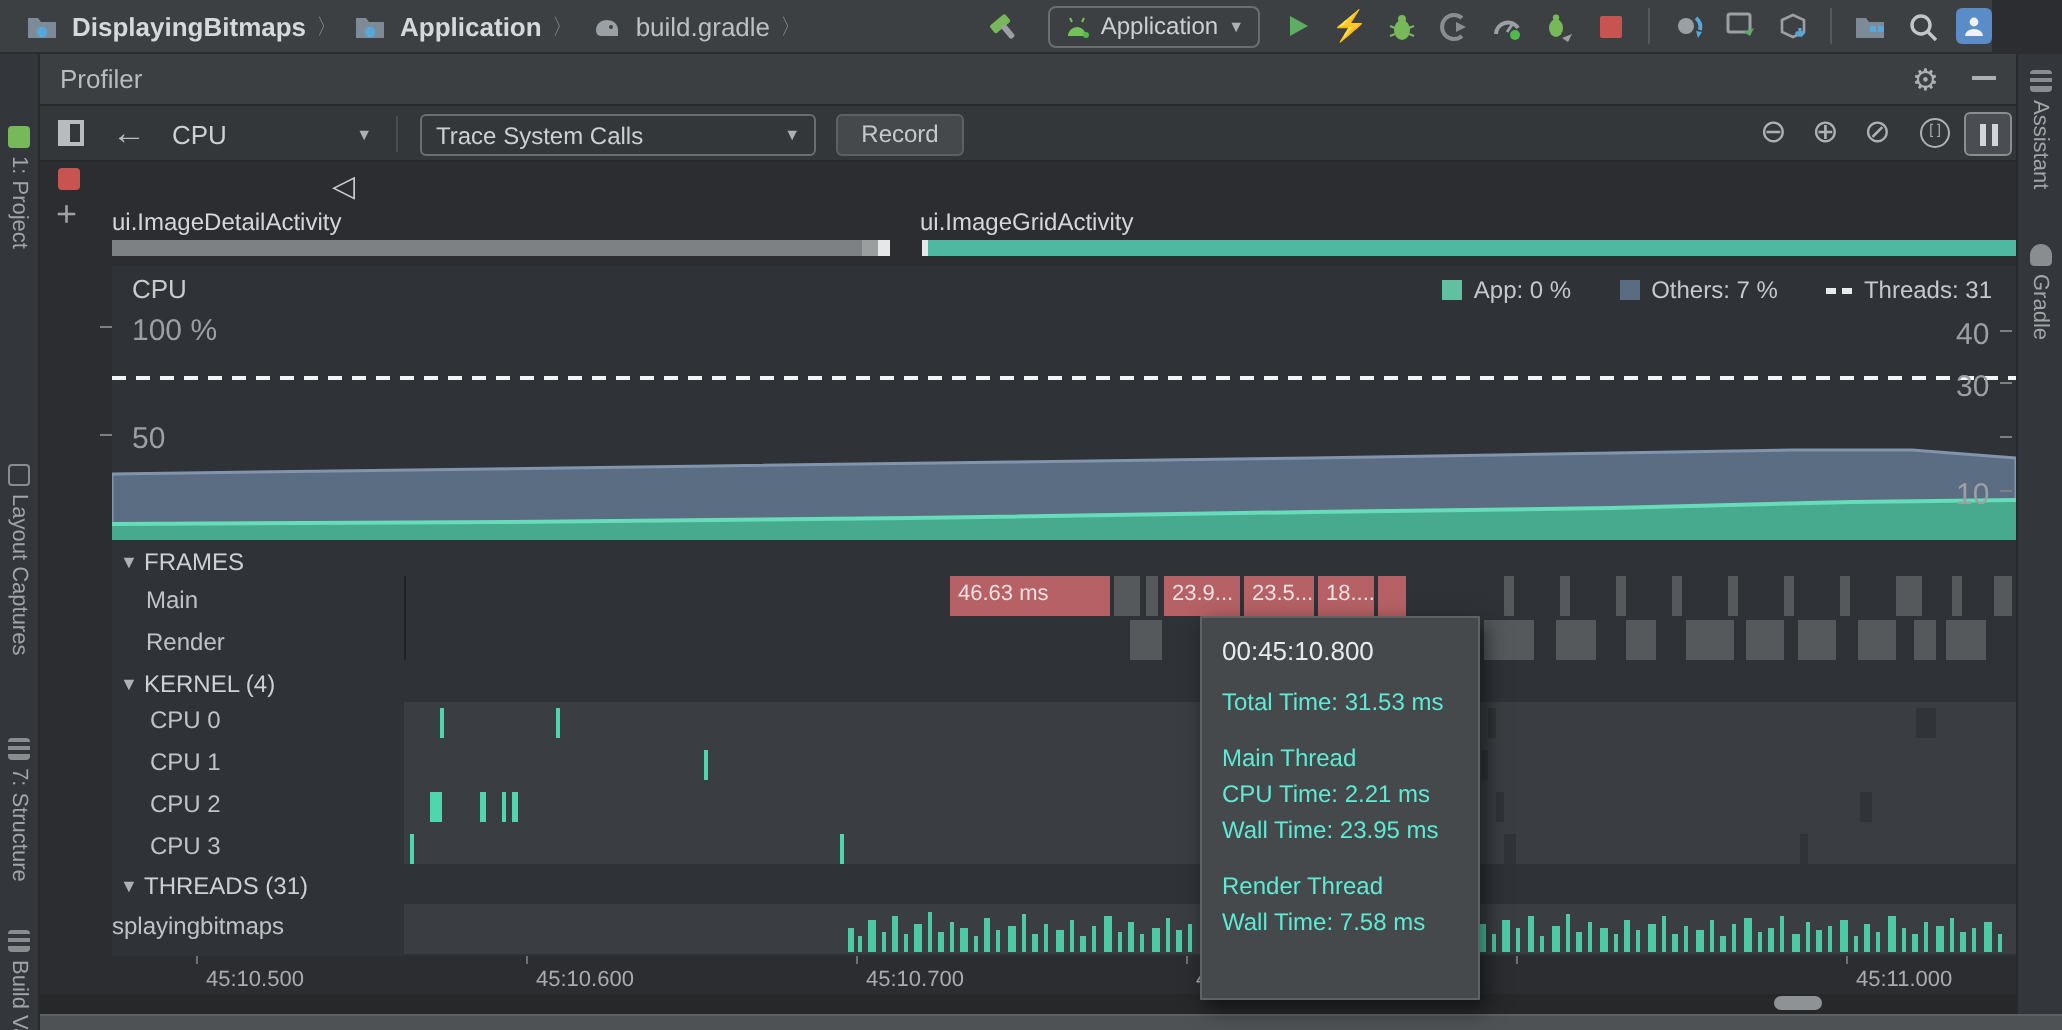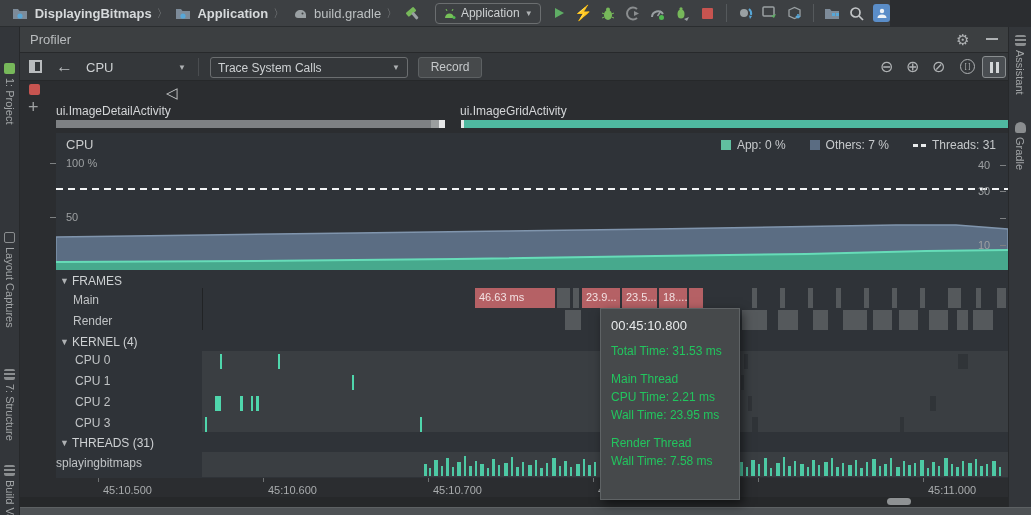--- a/index.html
+++ b/index.html
@@ -2,21 +2,21 @@
 <html><head>
 <meta charset="utf-8">
 <style>
   * { margin:0; padding:0; box-sizing:border-box; }
   html,body { width:1031px; height:515px; overflow:hidden; }
   body { font-family:"Liberation Sans", sans-serif; background:#2b2d30; color:#c6c9cb; font-size:12px; }
   #root { position:relative; width:1031px; height:515px; background:#2b2d30; }
   .abs { position:absolute; }
 
   
-  #top-toolbar { left:0; top:0; width:890px; height:27px; background:#3d4043; border-bottom:1px solid #2a2d2f; display:flex; align-items:center; padding-left:8px; }
+  #top-toolbar { left:0; top:0; width:996px; height:27px; background:#3d4043; border-bottom:1px solid #2a2d2f; display:flex; align-items:center; padding-left:8px; }
   .crumb { font-size:13px; font-weight:bold; color:#d6d9db; margin:0 2px; white-space:nowrap; }
   .crumb.dim { font-weight:normal; color:#bcc0c2; }
   .crumb-sep { color:#85888a; font-size:11px; margin:0 3px; }
   .tbicon { display:inline-flex; width:22px; height:22px; align-items:center; justify-content:center; margin:0 2px; }
   .tbsep { width:1px; height:18px; background:#55595c; margin:0 6px; }
   #run-config { display:flex; align-items:center; height:21px; border:1px solid #6b6e70; border-radius:4px; padding:0 7px; margin:0 6px 0 10px; gap:5px; }
   #run-config .cfg-label { font-size:12px; color:#cdd0d2; }
   .caret { font-size:8px; color:#aeb1b3; }
   #avatar { width:18px; height:18px; border-radius:3px; background:#5a8dc8; display:flex; align-items:center; justify-content:center; margin-left:4px; }
 
@@ -63,21 +63,21 @@
   .evt-bar { position:absolute; top:93px; height:8px; }
 
   
   #chart-panel { left:36px; top:106px; width:952px; height:345px; background:#2f3338; }
   #cpu-svg { position:absolute; left:0; top:0; }
   #cpu-title { left:46px; top:110px; font-size:13px; color:#c8cacb; }
   #cpu-legend { left:36px; top:111px; width:946px; display:flex; justify-content:flex-end; gap:24px; padding-right:6px; }
   .leg-item { display:flex; align-items:center; gap:6px; font-size:12px; color:#c6c9cb; }
   .leg-sw { width:10px; height:10px; }
   .leg-dash { display:flex; gap:3px; } .leg-dash i { width:5px; height:3px; background:#e8eaeb; display:block; }
-  .tick-label { position:absolute; font-size:11px; color:#9da0a2; }
+  .tick-label { position:absolute; font-size:15px; color:#9da0a2; }
   .tick-dash { position:absolute; width:6px; height:1px; background:#7d8082; }
 
   
   .sec-tri { position:absolute; left:40px; font-size:9px; color:#aeb1b3; }
   .sec-header { position:absolute; left:52px; font-size:12px; color:#ced1d3; }
   .row-label { position:absolute; left:53px; font-size:12px; color:#c0c3c5; }
   #frames-sep { left:182px; top:261px; width:1px; height:42px; background:#212325; }
   .track-bg { position:absolute; left:182px; width:806px; background:#3a3e42; }
   .bars { position:absolute; left:0; top:0; width:988px; }
   .fbar { position:absolute; top:0; height:20px; }
@@ -93,21 +93,21 @@
   .ax-label { position:absolute; top:457px; font-size:11px; color:#a9acae; }
 
   
   #gutter { left:0; top:470px; width:988px; height:10px; background:#26282a; }
   #hscroll { left:867px; top:471px; width:24px; height:7px; background:#8f9294; border-radius:4px; }
   #splitter { left:20px; top:507px; width:1011px; height:8px; background:#4e5255; border-top:1px solid #5d6163; }
 
   
   #tooltip { left:580px; top:281px; width:140px; height:192px; background:#46494b; border:1px solid #5f6365; box-shadow:3px 4px 10px rgba(0,0,0,.55); padding:9px 10px; z-index:30; }
   #tooltip .tt-time { font-size:13px; color:#e8eaeb; margin-bottom:9px; }
-  #tooltip .tt-line { font-size:12px; color:#22c55e; line-height:18px; }
+  #tooltip .tt-line { font-size:12px; color:#5eead4; line-height:18px; }
   #tooltip .tt-gap { height:10px; }
 
   svg { display:block; }
 </style>
 </head>
 <body>
 
 <div id="root">
 
   <div id="top-toolbar" class="abs">

